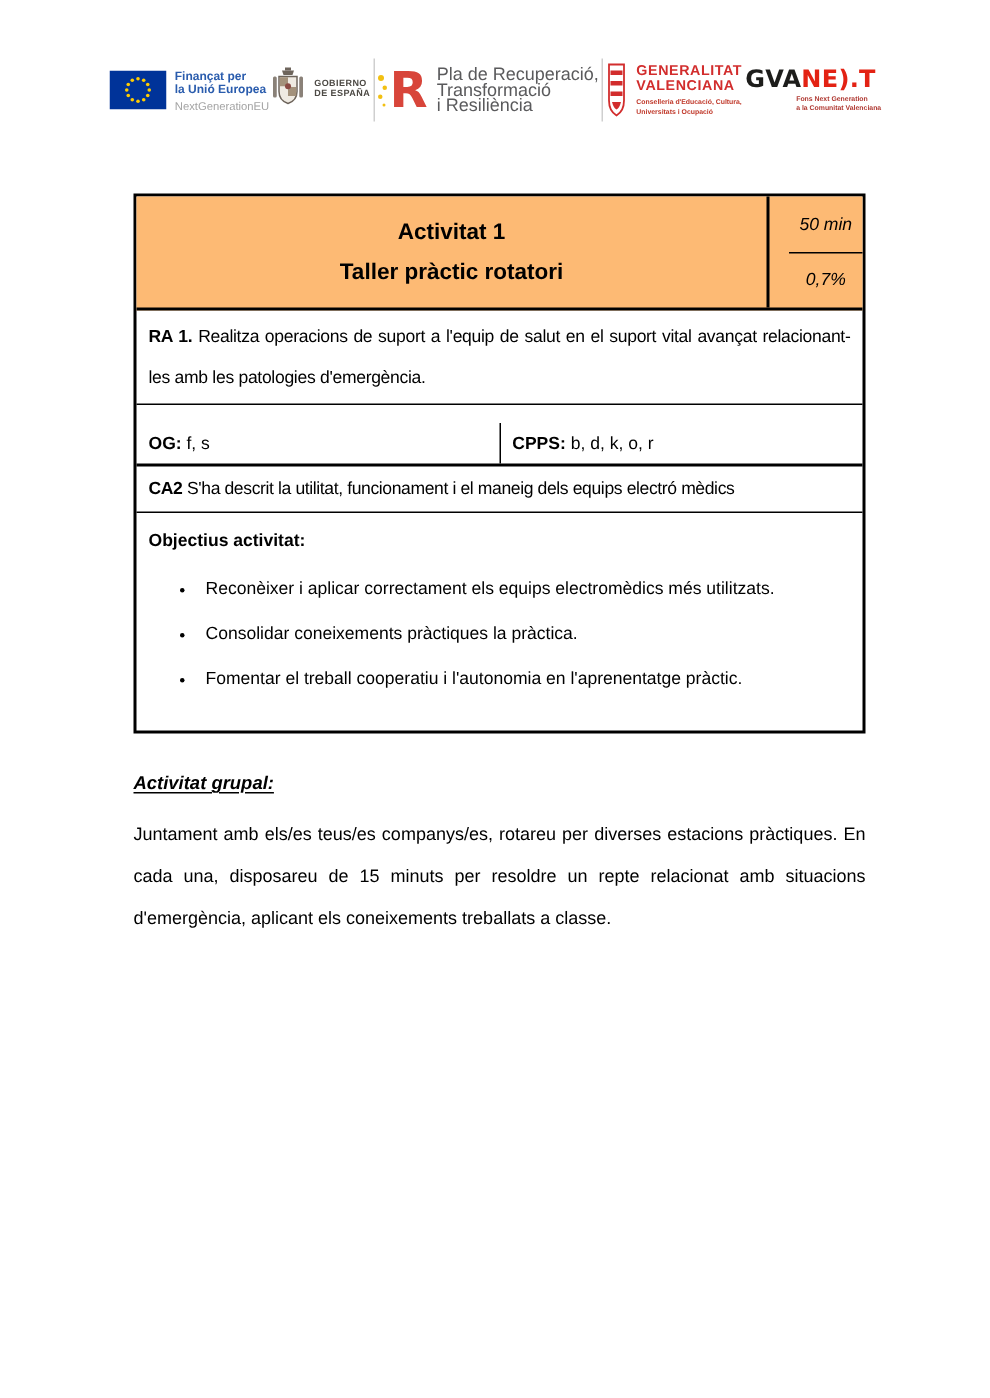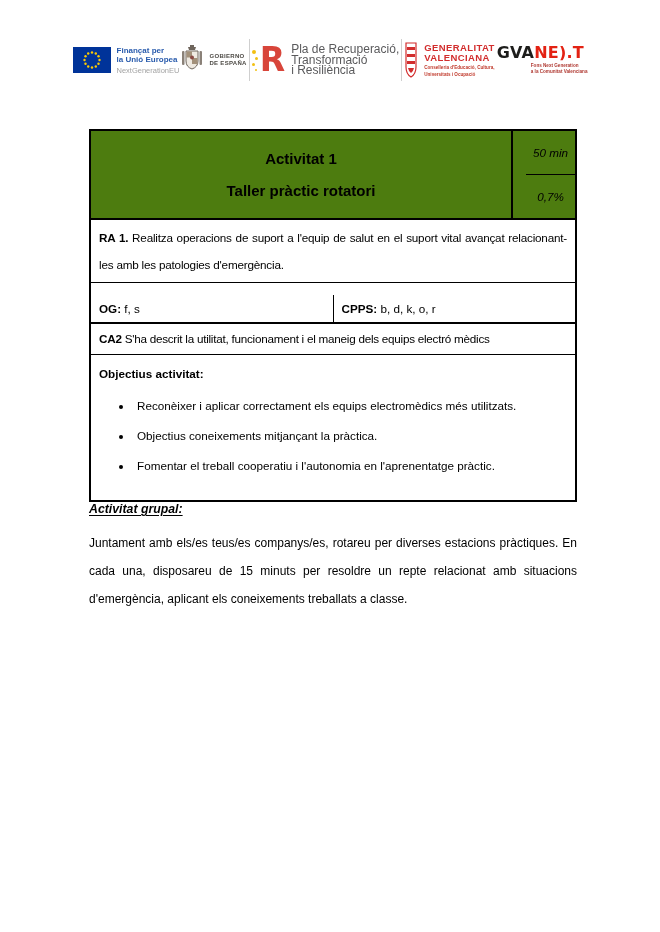--- a/index.html
+++ b/index.html
@@ -43,21 +43,21 @@
   .gvanext-word { font-size: 16px; font-weight: 900; letter-spacing: 0.2px; line-height: 16px; font-family: "DejaVu Sans", sans-serif; }
   .gvanext-black { color: #1d1d1b; }
   .gvanext-red { color: #e32213; }
   .gvanext-sub { font-size: 4.6px; font-weight: bold; color: #b03a33; line-height: 5.6px; margin-top: 2px; margin-left: 34px; }
 
   
   .main { position: absolute; top: 129px; left: 89px; width: 488px; font-size: 11.7px; }
 
   .doc-table { width: 488px; border: 2px solid #000; background: #fff; }
 
-  .header-row { display: flex; height: 89px; background: #4d7c0f; border-bottom: 2px solid #000; }
+  .header-row { display: flex; height: 76px; background: #fdba74; border-bottom: 2px solid #000; }
   .title-cell {
     flex: 1; display: flex; flex-direction: column; justify-content: space-evenly;
     align-items: center; text-align: center; padding: 4px 0;
   }
   .title-line { font-size: 15px; font-weight: bold; }
   .meta-col { width: 64px; border-left: 2px solid #000; display: flex; flex-direction: column; padding-left: 13px; }
   .meta-cell { flex: 1; display: flex; align-items: center; justify-content: center; font-style: italic; font-size: 11.7px; }
   .meta-cell:first-child { border-bottom: 1px solid #000; }
 
   .t-row { padding: 4px 8px; line-height: 27px; }
@@ -68,21 +68,21 @@
   .ca-row { border-bottom: 1px solid #000; height: 31px; line-height: 22px; white-space: nowrap; letter-spacing: -0.25px; }
   .oa-row { border-bottom: 2px solid #000; min-height: 59px; text-align: justify; }
   .oa-text { padding-left: 40px; text-indent: -40px; display: block; }
   .obj-row { padding: 10px 8px 12px 8px; min-height: 145px; }
   .obj-title { font-weight: bold; line-height: 18px; }
   .obj-list { margin: 15px 0 0 0; padding-left: 34px; }
   .obj-list li { line-height: 16px; margin-bottom: 14px; text-align: justify; padding-left: 4px; }
   .obj-list li:last-child { margin-bottom: 12px; }
 
   .section-title {
-    font-weight: bold; font-style: italic; font-size: 12.3px;
+    margin-top: 26px; font-weight: bold; font-style: italic; font-size: 12.3px;
     text-decoration: underline; text-underline-offset: 2px;
     display: inline-block;
   }
   .body-paragraph { margin-top: 13px; text-align: justify; line-height: 28px; font-size: 12px; }
 
   b { font-weight: bold; }
 </style>
 </head>
 <body>
 
@@ -215,21 +215,21 @@
       <div class="t-row ca-row">
         <b>CA2</b>
         <span>S'ha descrit la utilitat, funcionament i el maneig dels equips electró mèdics</span>
       </div>
 
 
       <div class="obj-row">
         <div class="obj-title">Objectius activitat:</div>
         <ul class="obj-list">
           <li>Reconèixer i aplicar correctament els equips electromèdics més utilitzats.</li>
-          <li>Objectius coneixements mitjançant la pràctica.</li>
+          <li>Consolidar coneixements pràctiques la pràctica.</li>
           <li>Fomentar el treball cooperatiu i l'autonomia en l'aprenentatge pràctic.</li>
         </ul>
       </div>
 
     </div>
 
     <div>
       <span class="section-title">Activitat grupal:</span>
     </div>
 

